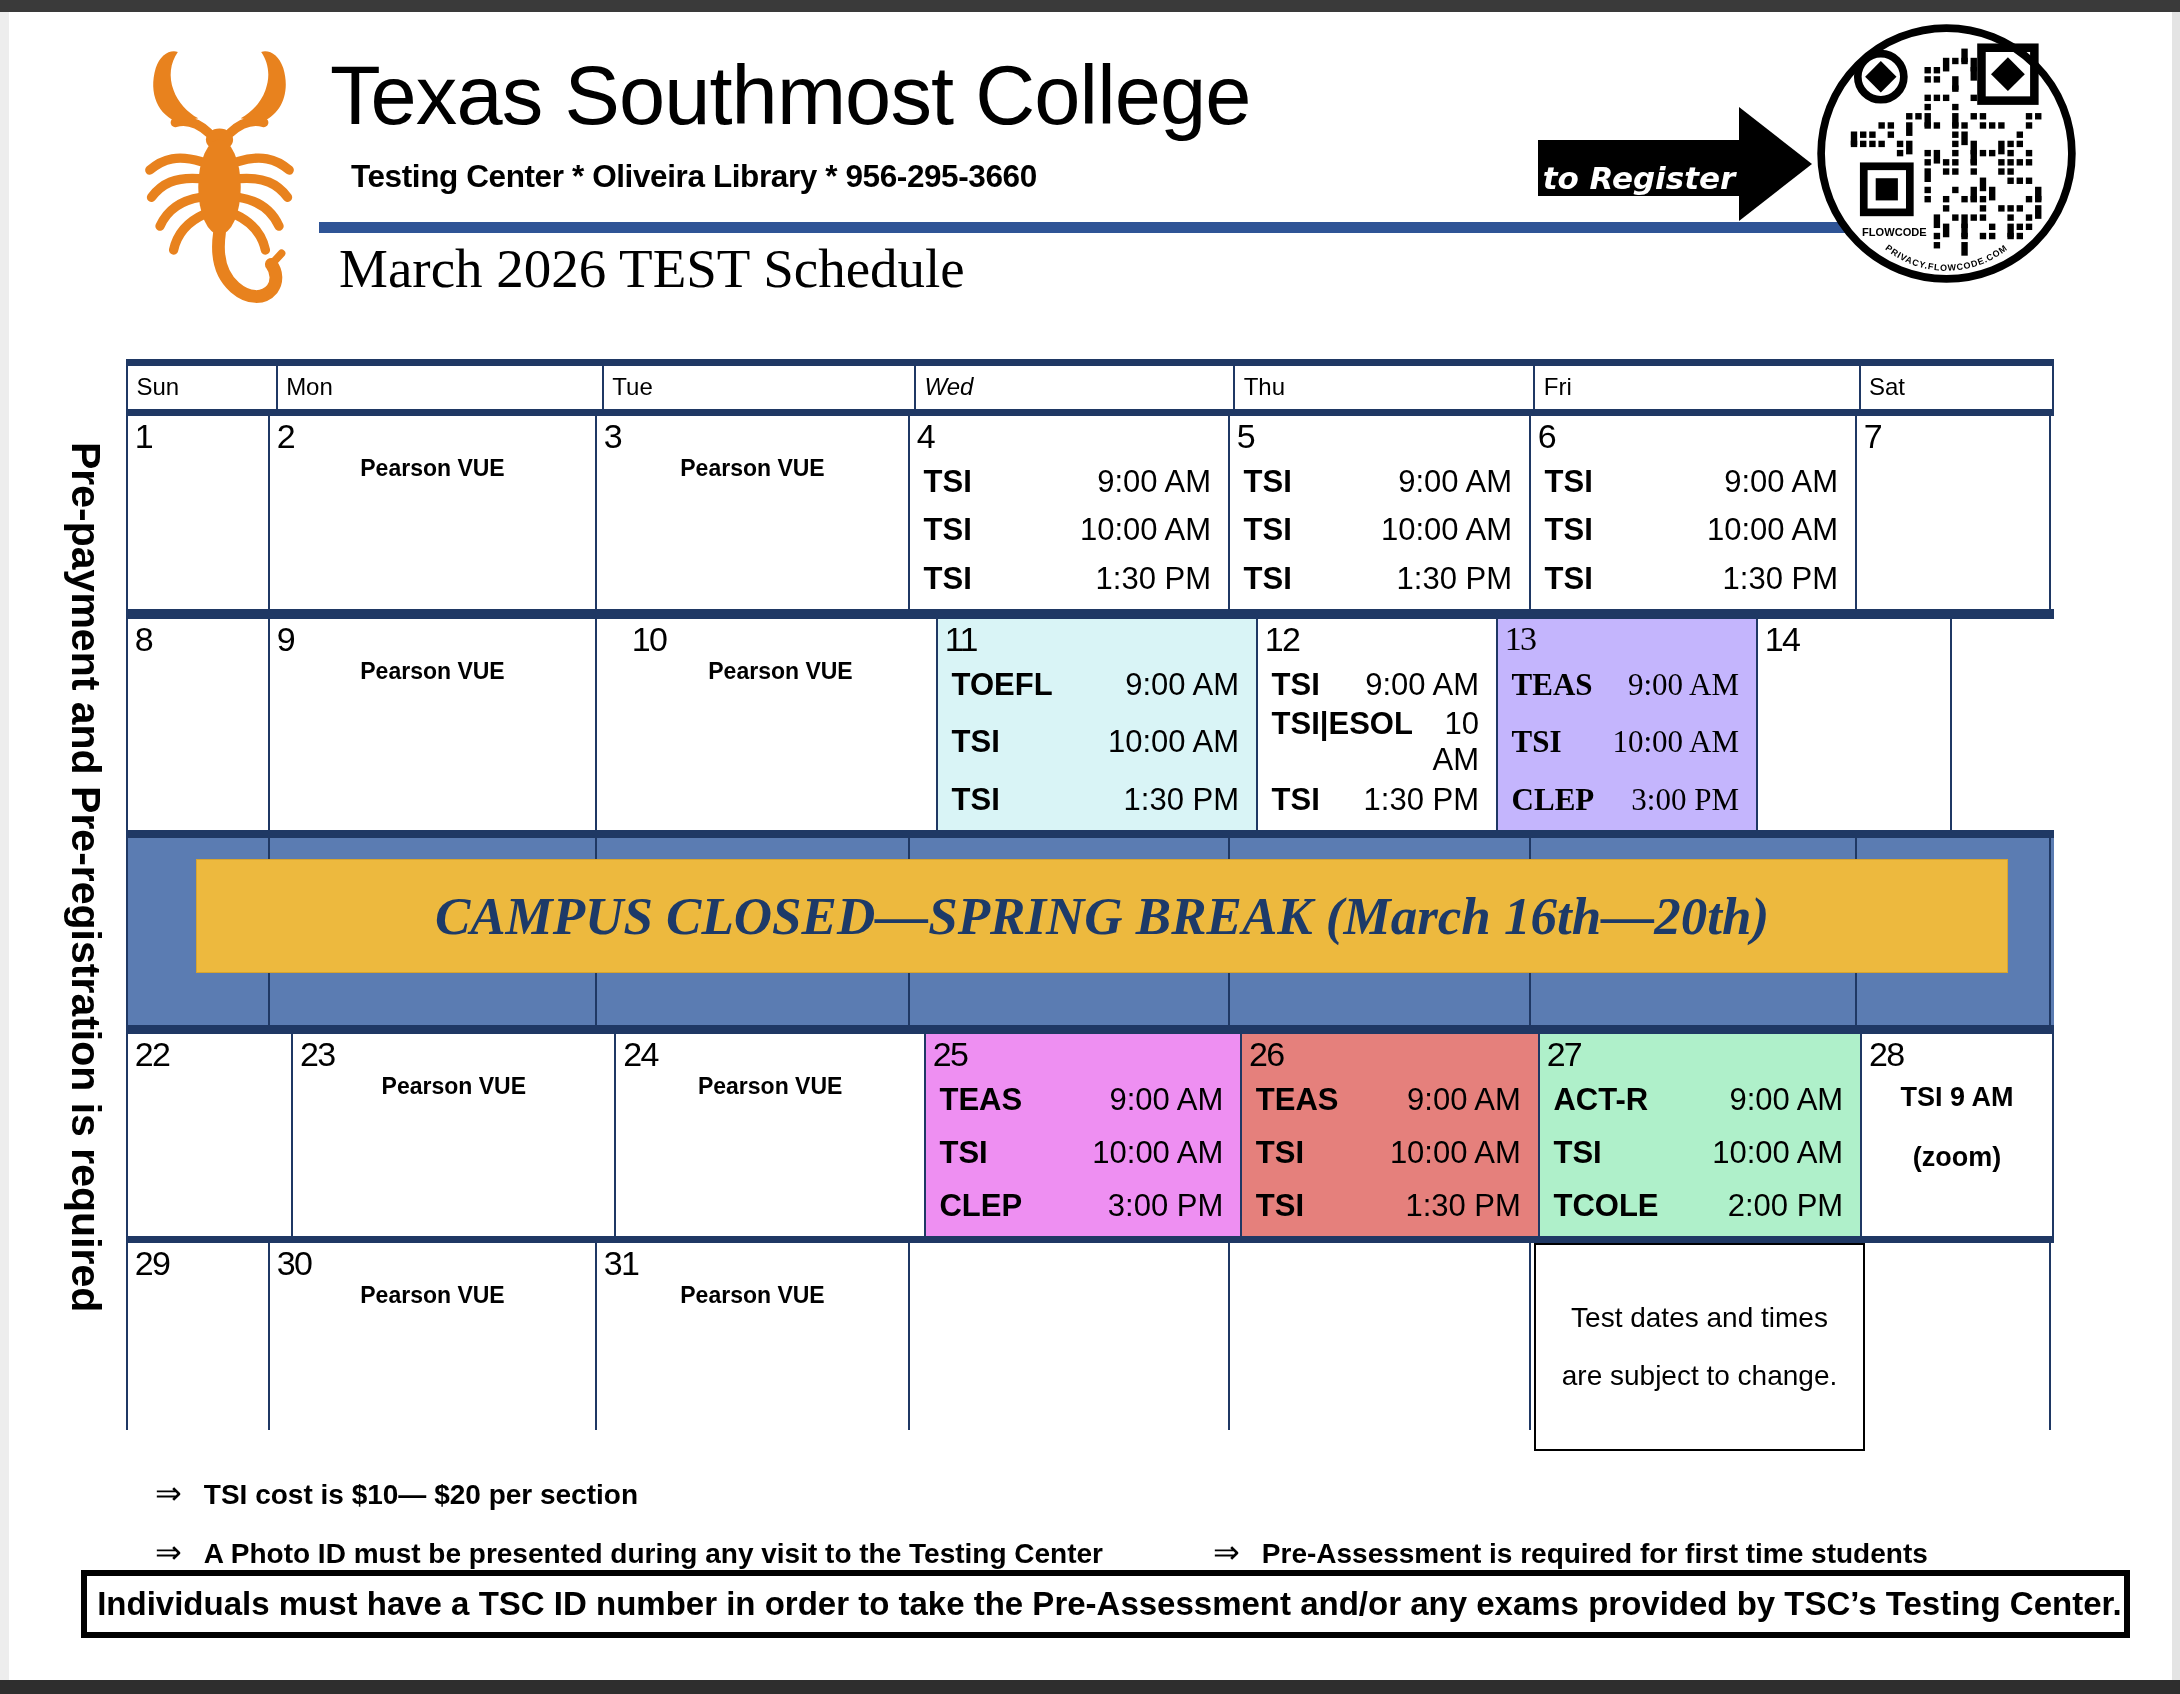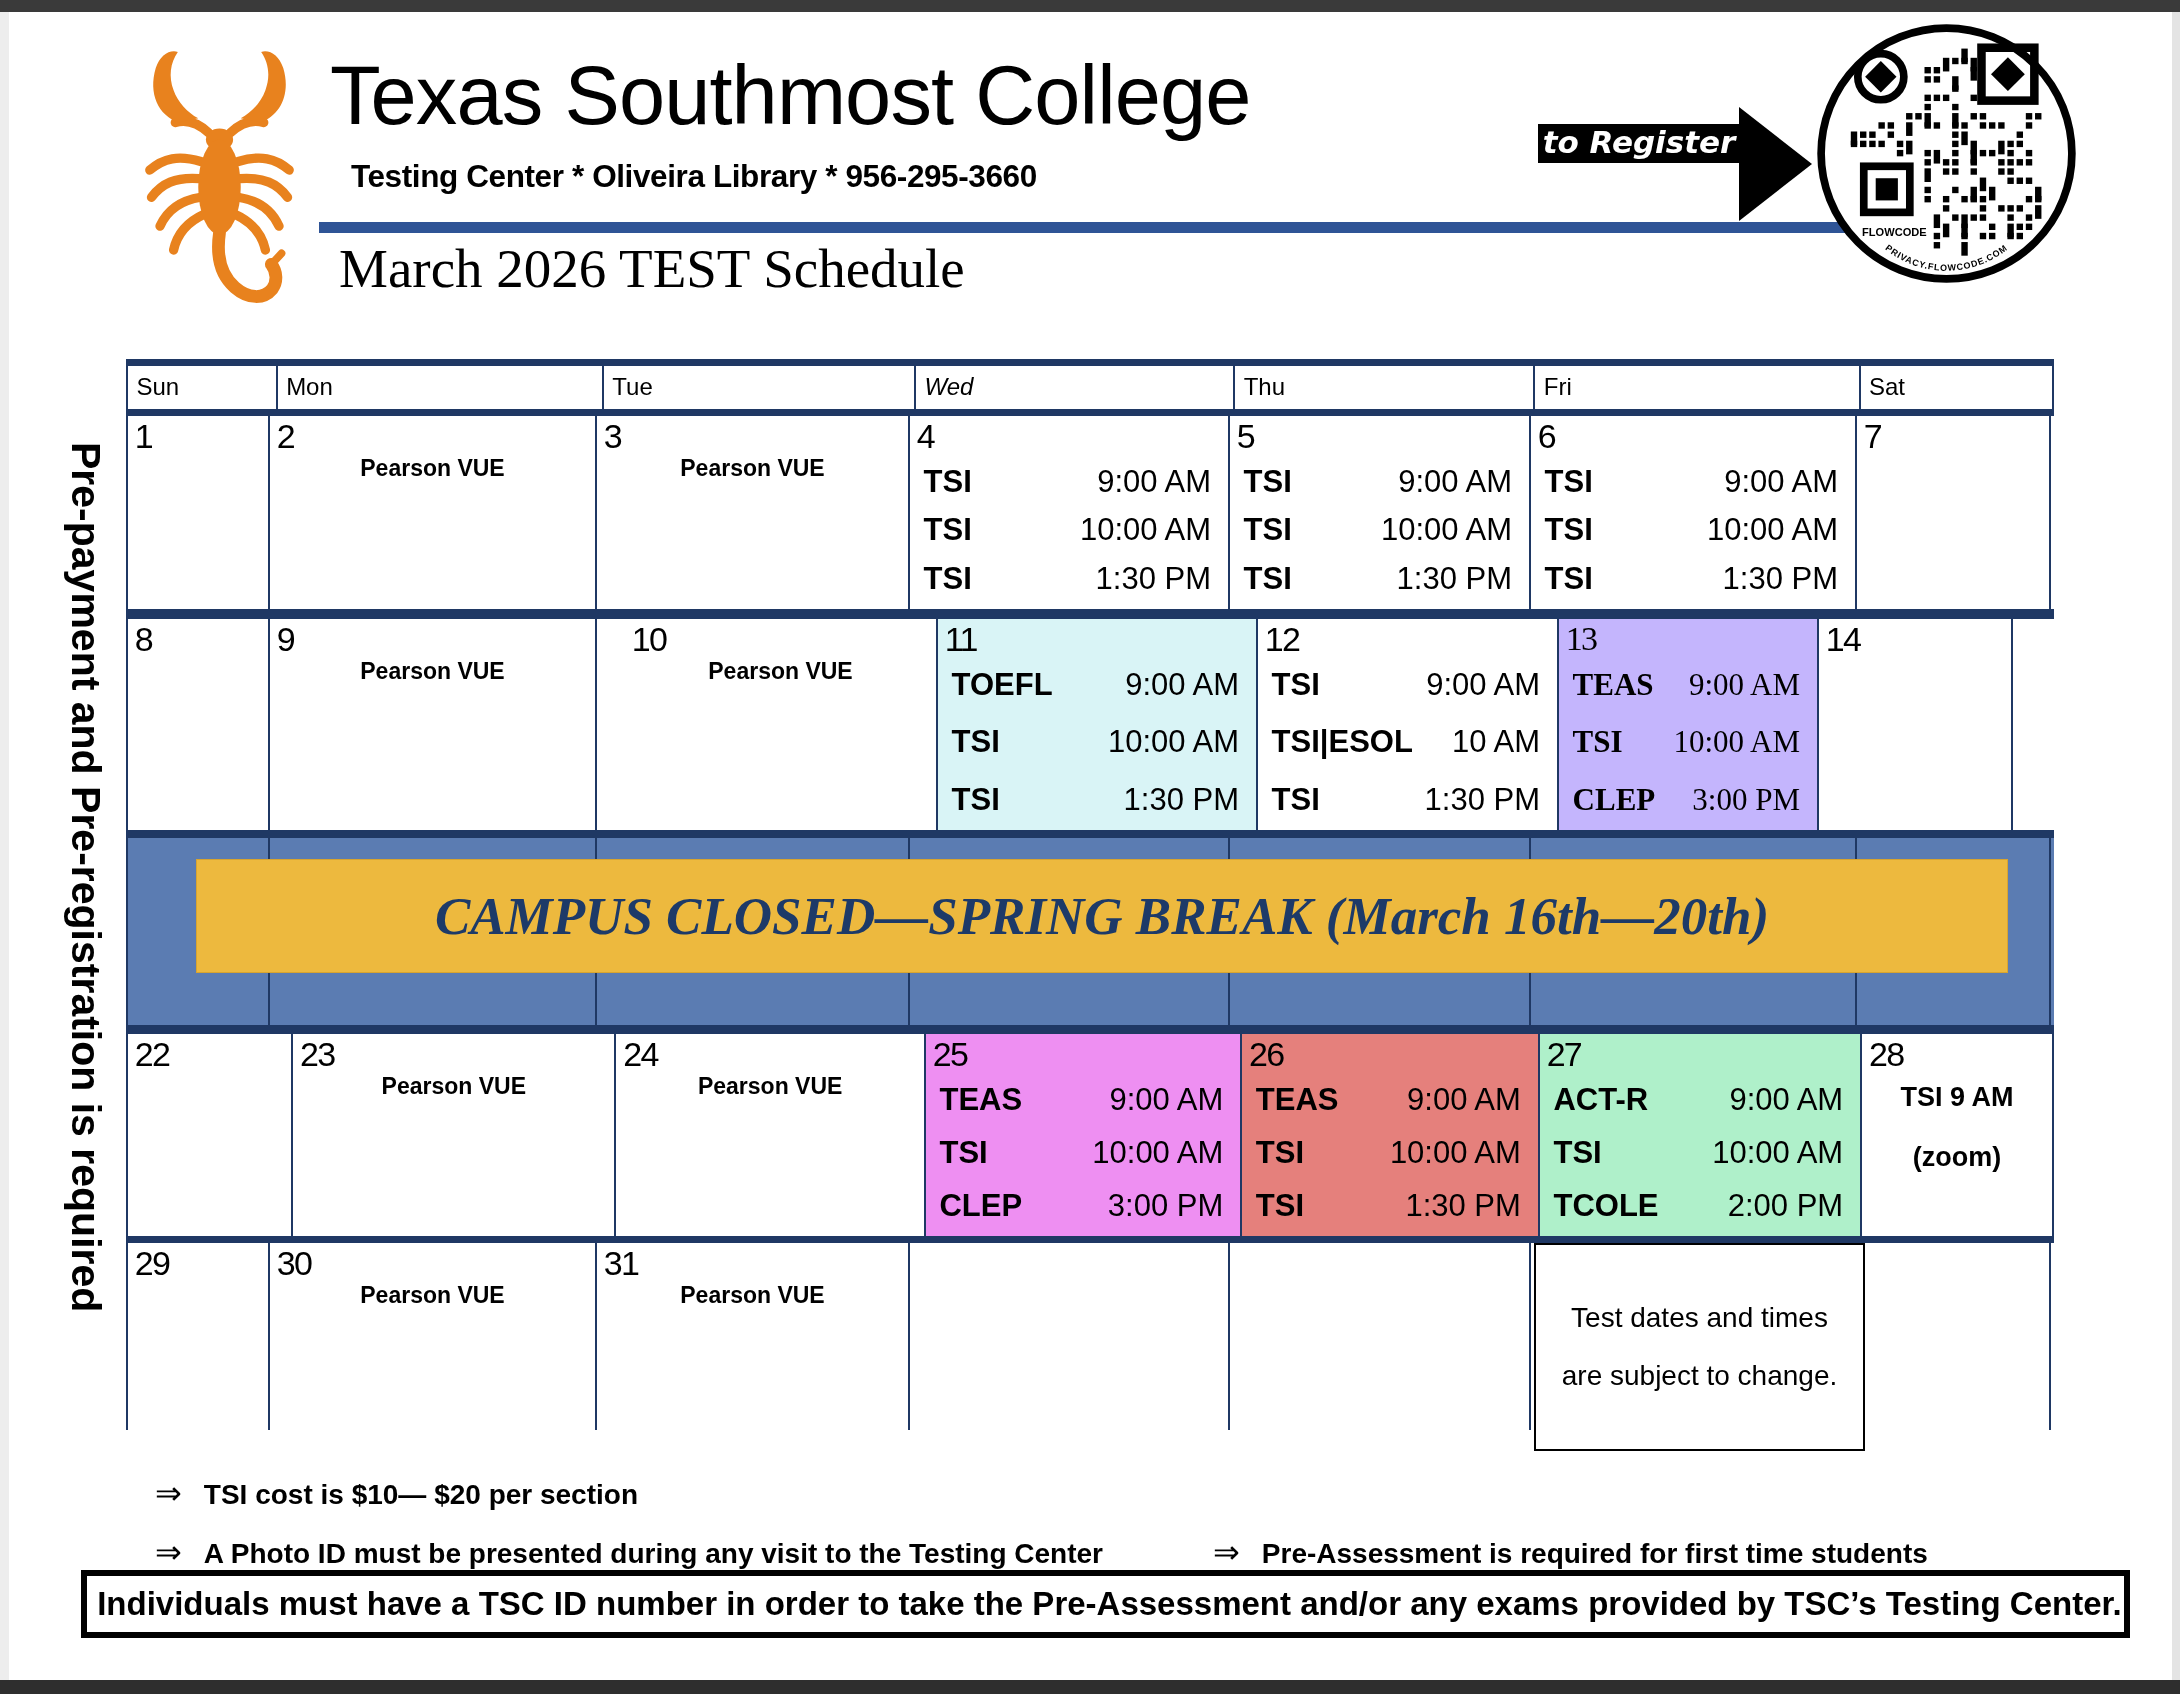--- a/index.html
+++ b/index.html
@@ -12,21 +12,21 @@
   .edge-left{left:0;top:12px;width:8.5px;height:1668px;background:#ededed;}
   .edge-right{left:2172px;top:12px;width:8.5px;height:1668px;background:#e4e4e4;}
 
   
   .title{left:330px;top:48px;font-size:83px;letter-spacing:-0.9px;color:#000;white-space:nowrap;}
   .subtitle{left:351px;top:158px;font-size:31.5px;font-weight:700;letter-spacing:-0.4px;white-space:nowrap;}
   .navy-line{left:319px;top:222px;width:1648px;height:11px;background:#2f5496;}
   .schedule-title{left:339px;top:237px;font-family:"Liberation Serif",serif;font-size:55px;white-space:nowrap;}
 
   
-  .arrow-body{left:1538px;top:124px;width:202px;height:39px;background:#000;display:flex;align-items:flex-start;justify-content:center;}
+  .arrow-body{left:1538px;top:140px;width:202px;height:56px;background:#000;display:flex;align-items:flex-end;justify-content:center;}
   .arrow-body span{color:#fff;font-family:"DejaVu Sans",sans-serif;font-style:italic;font-weight:700;font-size:31px;white-space:nowrap;}
   .arrow-head{left:1739px;top:107px;width:0;height:0;border-top:57px solid transparent;border-bottom:57px solid transparent;border-left:73px solid #000;}
 
   
   .side-note{left:55px;top:332px;height:1090px;width:61px;writing-mode:vertical-rl;text-orientation:sideways;
              font-weight:700;font-size:41px;letter-spacing:0;display:flex;align-items:center;justify-content:center;white-space:nowrap;}
 
   
   #calendar{left:126px;top:359px;width:1928px;}
   .hborder{background:#1f3864;}
@@ -350,21 +350,21 @@
             <div class="event">
               <span class="n">TSI</span>
               <span>10:00 AM</span>
             </div>
             <div class="event">
               <span class="n">TSI</span>
               <span>1:30 PM</span>
             </div>
           </div>
         </div>
-        <div class="cal-cell" style="width: 301px; text-align: right;">
+        <div class="cal-cell" style="width: 240px; text-align: right;">
           <span class="date">12</span>
           <div class="events">
             <div class="event">
               <span class="n">TSI</span>
               <span>9:00 AM</span>
             </div>
             <div class="event">
               <span class="n">TSI|ESOL</span>
               <span>10 AM</span>
             </div>

